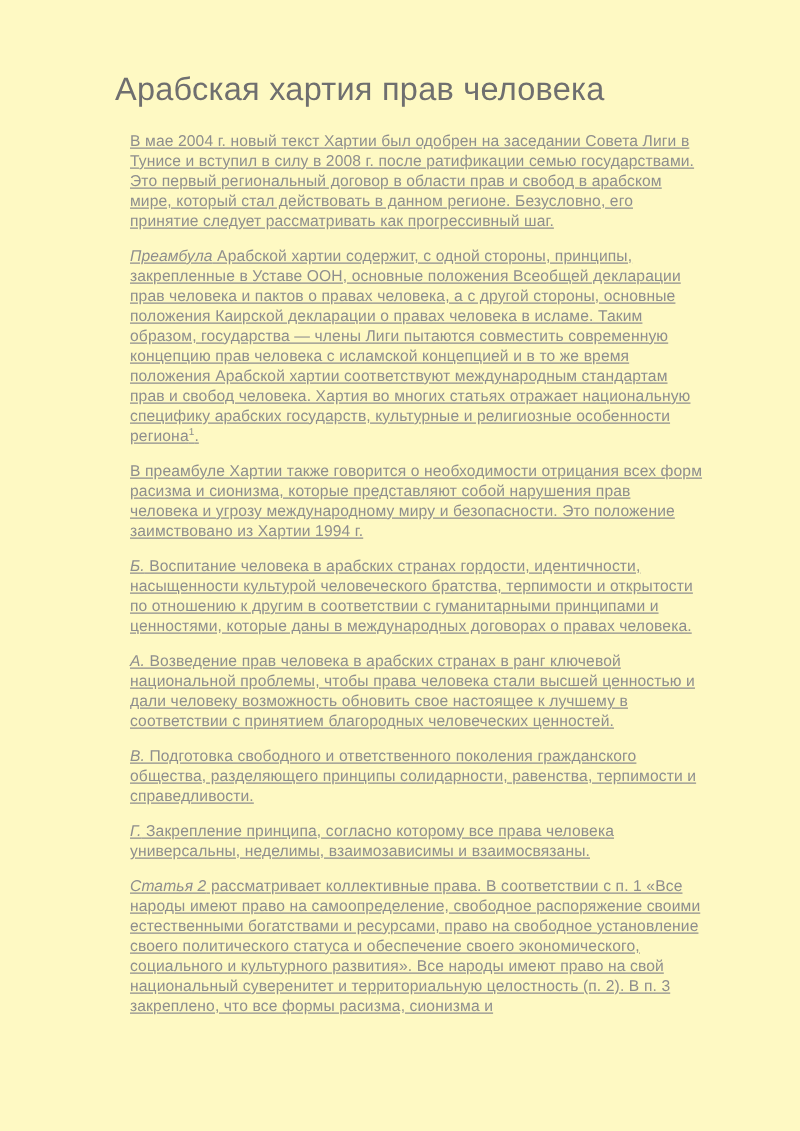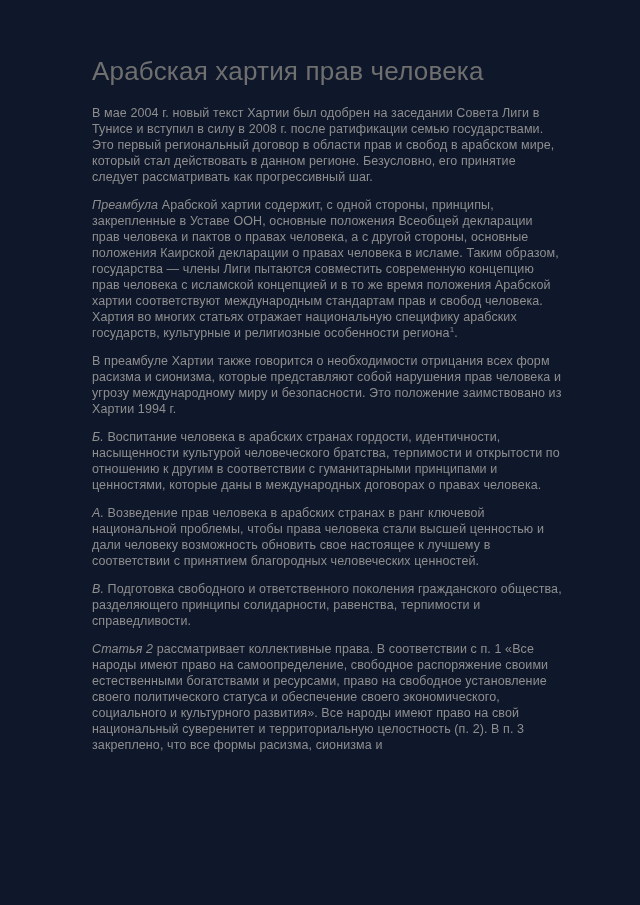--- a/index.html
+++ b/index.html
@@ -11,36 +11,37 @@
     width: 640px;
     height: 905px;
     overflow: hidden;
     font-family: "Liberation Sans", "DejaVu Sans", sans-serif;
   }
   .page {
     box-sizing: border-box;
     width: 640px;
     height: 905px;
     padding: 57px 78px 20px 92px;
-    background: #0f172a;
+    background: #fef9c3;
   }
   .doc-title {
     font-size: 26px;
     font-weight: 400;
     color: #6f6f6f;
     margin: 0 0 18px 0;
     letter-spacing: 0.2px;
     line-height: 1.15;
   }
   .doc-body .para {
     font-size: 12.5px;
     line-height: 16px;
     color: #8e8e8e;
-    margin: 0 0 12px 0;
+    margin: 0 0 12px 12px;
     letter-spacing: 0.1px;
+    text-decoration: underline;
   }
   .doc-body .para i {
     font-style: italic;
   }
   .doc-body .para sup {
     font-size: 8px;
     line-height: 0;
     vertical-align: super;
   }
 </style>
@@ -49,15 +50,16 @@
 
 <div class="page">
   <h1 class="doc-title">Арабская хартия прав человека</h1>
   <div class="doc-body">
       <p class="para">В мае 2004 г. новый текст Хартии был одобрен на заседании Совета Лиги в Тунисе и вступил в силу в 2008 г. после ратификации семью государствами. Это первый региональный договор в области прав и свобод в арабском мире, который стал действовать в данном регионе. Безусловно, его принятие следует рассматривать как прогрессивный шаг.</p>
       <p class="para"><i>Преамбула</i> Арабской хартии содержит, с одной стороны, принципы, закрепленные в Уставе ООН, основные положения Всеобщей декларации прав человека и пактов о правах человека, а с другой стороны, основные положения Каирской декларации о правах человека в исламе. Таким образом, государства — члены Лиги пытаются совместить современную концепцию прав человека с исламской концепцией и в то же время положения Арабской хартии соответствуют международным стандартам прав и свобод человека. Хартия во многих статьях отражает национальную специфику арабских государств, культурные и религиозные особенности региона<sup>1</sup>.</p>
       <p class="para">В преамбуле Хартии также говорится о необходимости отрицания всех форм расизма и сионизма, которые представляют собой нарушения прав человека и угрозу международному миру и безопасности. Это положение заимствовано из Хартии 1994 г.</p>
       <p class="para"><i>Б.</i> Воспитание человека в арабских странах гордости, идентичности, насыщенности культурой человеческого братства, терпимости и открытости по отношению к другим в соответствии с гуманитарными принципами и ценностями, которые даны в международных договорах о правах человека.</p>
       <p class="para"><i>А.</i> Возведение прав человека в арабских странах в ранг ключевой национальной проблемы, чтобы права человека стали высшей ценностью и дали человеку возможность обновить свое настоящее к лучшему в соответствии с принятием благородных человеческих ценностей.</p>
       <p class="para"><i>В.</i> Подготовка свободного и ответственного поколения гражданского общества, разделяющего принципы солидарности, равенства, терпимости и справедливости.</p>
+      <p class="para"><i>Г.</i> Закрепление принципа, согласно которому все права человека универсальны, неделимы, взаимозависимы и взаимосвязаны.</p>
       <p class="para"><i>Статья 2</i> рассматривает коллективные права. В соответствии с п. 1 «Все народы имеют право на самоопределение, свободное распоряжение своими естественными богатствами и ресурсами, право на свободное установление своего политического статуса и обеспечение своего экономического, социального и культурного развития». Все народы имеют право на свой национальный суверенитет и территориальную целостность (п. 2). В п. 3 закреплено, что все формы расизма, сионизма и</p>
     </div>
 </div>
 
 </body></html>

